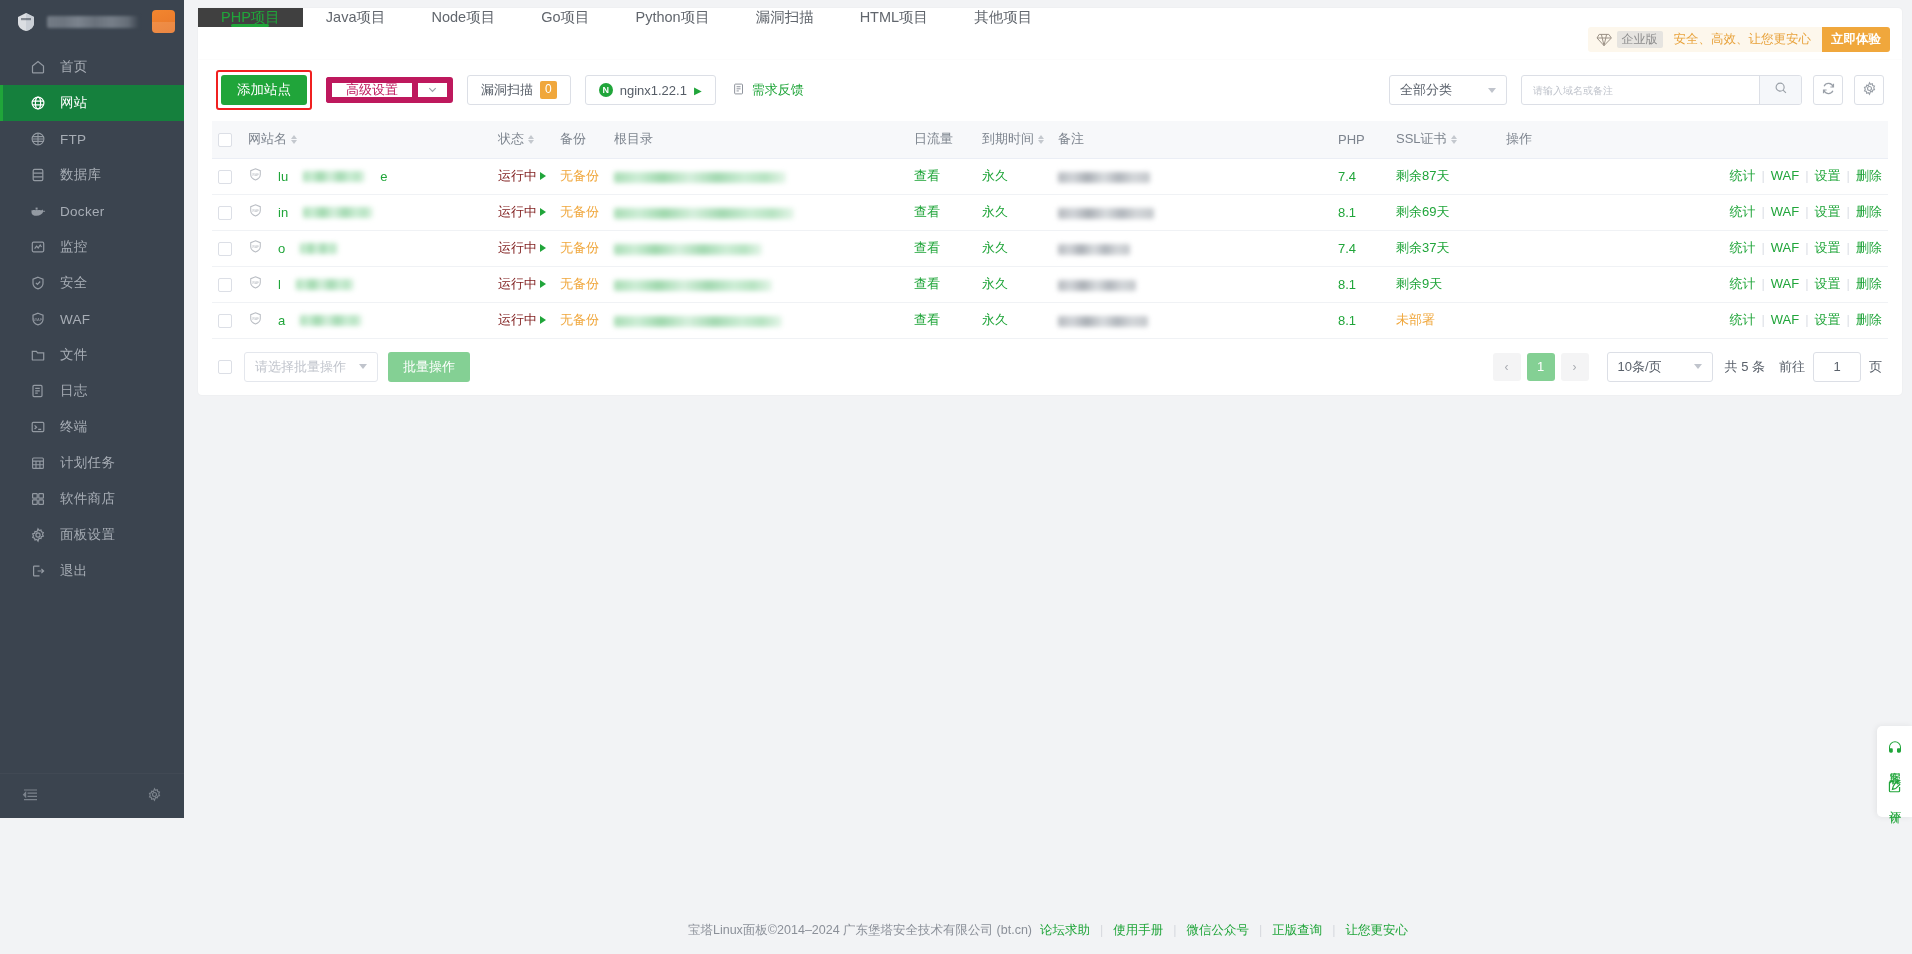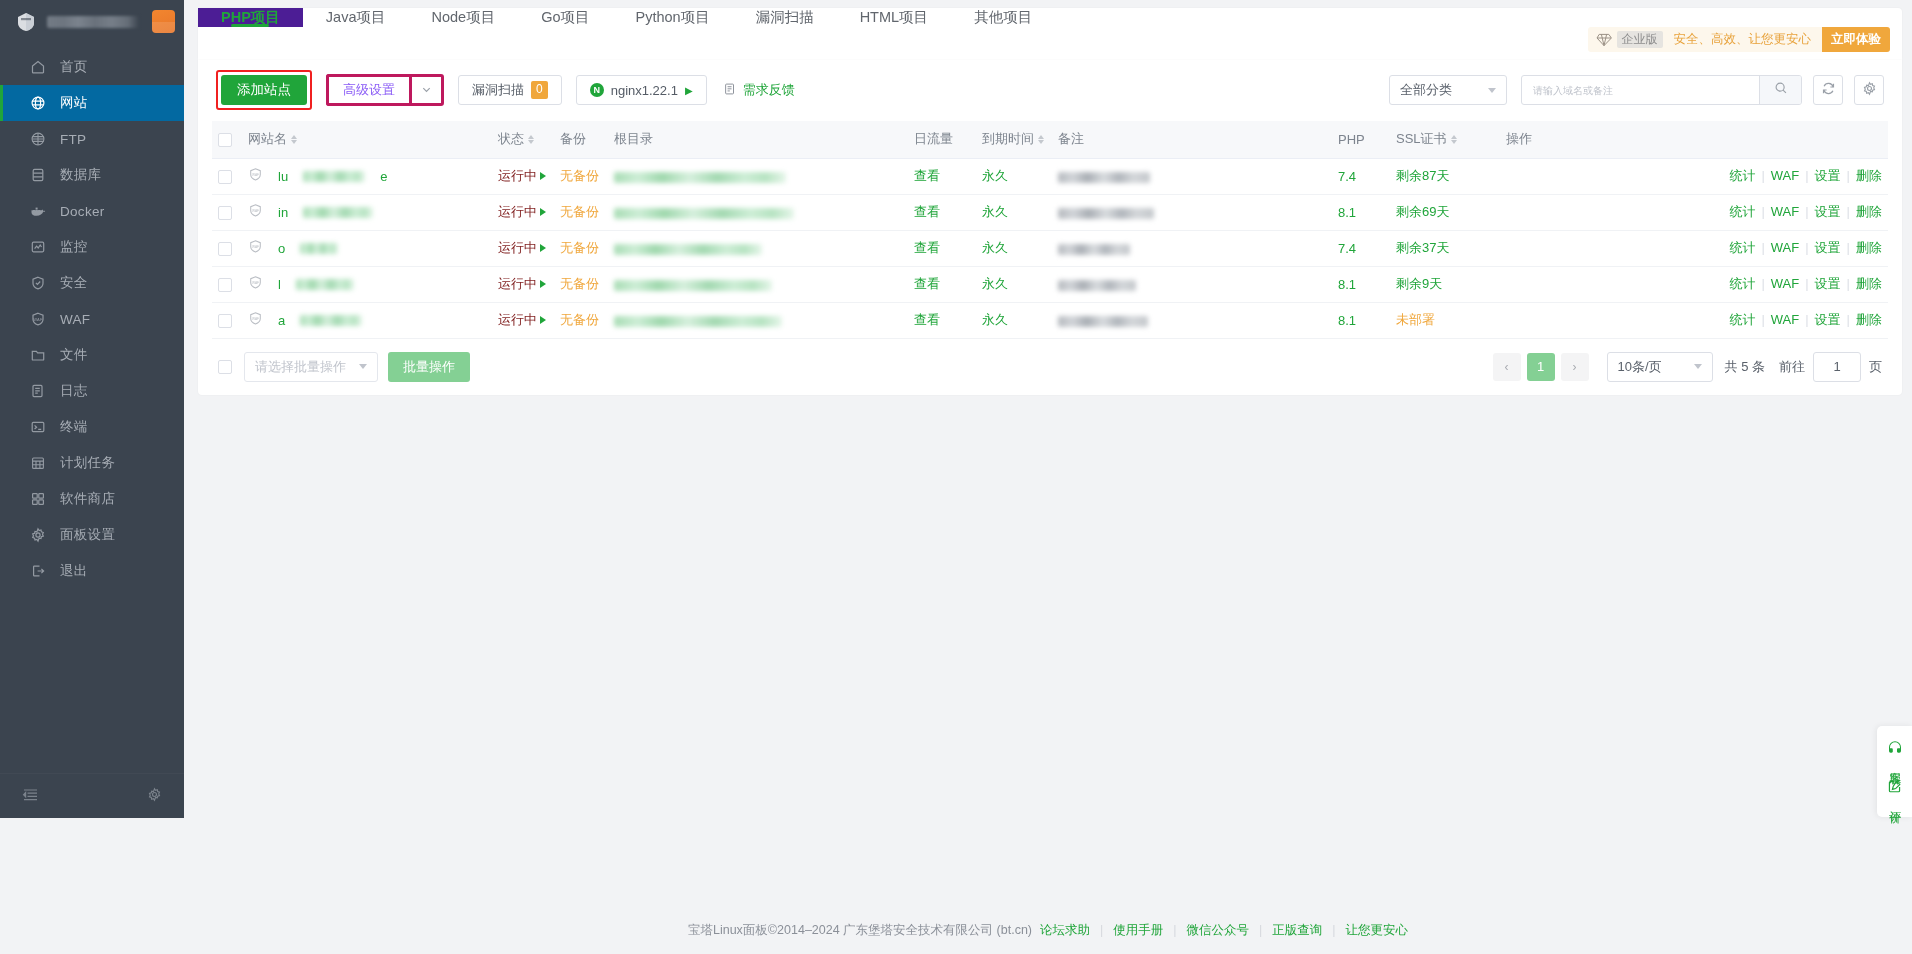--- a/index.html
+++ b/index.html
@@ -43,21 +43,21 @@
     background: rgba(255,255,255,.12);
   }
   .sb-nav { flex: 1 1 auto; padding-top: 6px; overflow: hidden; }
   .sb-item {
     position: relative;
     height: 36px; display: flex; align-items: center; gap: 14px;
     padding-left: 30px; cursor: pointer;
     color: #a7adb5; font-size: 13.5px; letter-spacing: .3px;
   }
   .sb-item .ico { width: 16px; height: 16px; flex: 0 0 16px; display:flex; align-items:center; justify-content:center; opacity:.82;}
-  .sb-item.active { background: #0369a1; color: #ffffff; text-align: center; }
+  .sb-item.active { background: #15803d; color: #ffffff; text-align: center; }
   .sb-item.active .ico { opacity: 1; }
   .sb-item.active::before {
     content: ""; position: absolute; left: 0; top: 0; bottom: 0; width: 3px; background: #20a53a;
   }
   .sb-foot {
     height: 45px; flex: 0 0 45px;
     display: flex; align-items: center; justify-content: space-between;
     padding: 0 22px 0 22px;
     background: #3b444f; border-top: 1px solid rgba(255,255,255,0.03);
   }
@@ -84,21 +84,21 @@
     background: #fff;
     position: relative;
   }
   .tabs { display: flex; align-items: stretch; }
   .tab {
     position: relative;
     display: flex; align-items: center; justify-content: center;
     padding: 0 23px; min-width: 86px;
     font-size: 14.5px; color: #61666d; cursor: pointer; white-space: nowrap;
   }
-  .tab.active { color: #20a53a; background: #4c1d95; font-weight: 700; }
+  .tab.active { color: #20a53a; background: #404040; font-weight: 400; }
   .tab.active::after {
     content: ""; position: absolute; left: 50%; transform: translateX(-50%);
     bottom: 0; width: 38px; height: 3px; background: #20a53a; border-radius: 2px;
   }
   .promo {
     margin-left: auto; align-self: center;
     display: flex; align-items: center; gap: 0;
     background: #fdf7ec; border-radius: 3px; height: 25px;
     padding: 0 0 0 8px; margin-right: 12px; overflow: hidden;
   }
@@ -129,22 +129,22 @@
     border: 2px solid #f02020; border-radius: 3px; padding: 3px;
     display: inline-flex;
   }
   .btn-primary {
     background: #20a53a; color: #fff; font-size: 13.5px;
     border: none; border-radius: 3px; height: 30px; padding: 0 16px;
     cursor: pointer; font-weight: 500;
   }
   .btn-group { display: flex; margin-left: 14px; }
   .btn-outline {
-    background: #fff; border: 3px solid #be185d; color: #8b5cf6;
-    font-size: 13px; height: 32px; padding: 0 14px; cursor: pointer;
+    background: #fff; border: 6px solid #be185d; color: #be185d;
+    font-size: 13px; height: 26px; padding: 0 14px; cursor: pointer;
     display: flex; align-items: center; border-radius: 3px;
   }
   .btn-group .btn-outline:first-child { border-radius: 3px 0 0 3px; border-right: none; }
   .btn-group .btn-outline.caret { border-radius: 0 3px 3px 0; padding: 0 9px; }
   .btn-sep { width: 14px; }
   .chip {
     background: #fff; border: 1px solid #dcdfe6; border-radius: 3px;
     height: 30px; display: flex; align-items: center; gap: 7px;
     padding: 0 13px; font-size: 13px; color: #555c66; cursor: pointer;
   }

